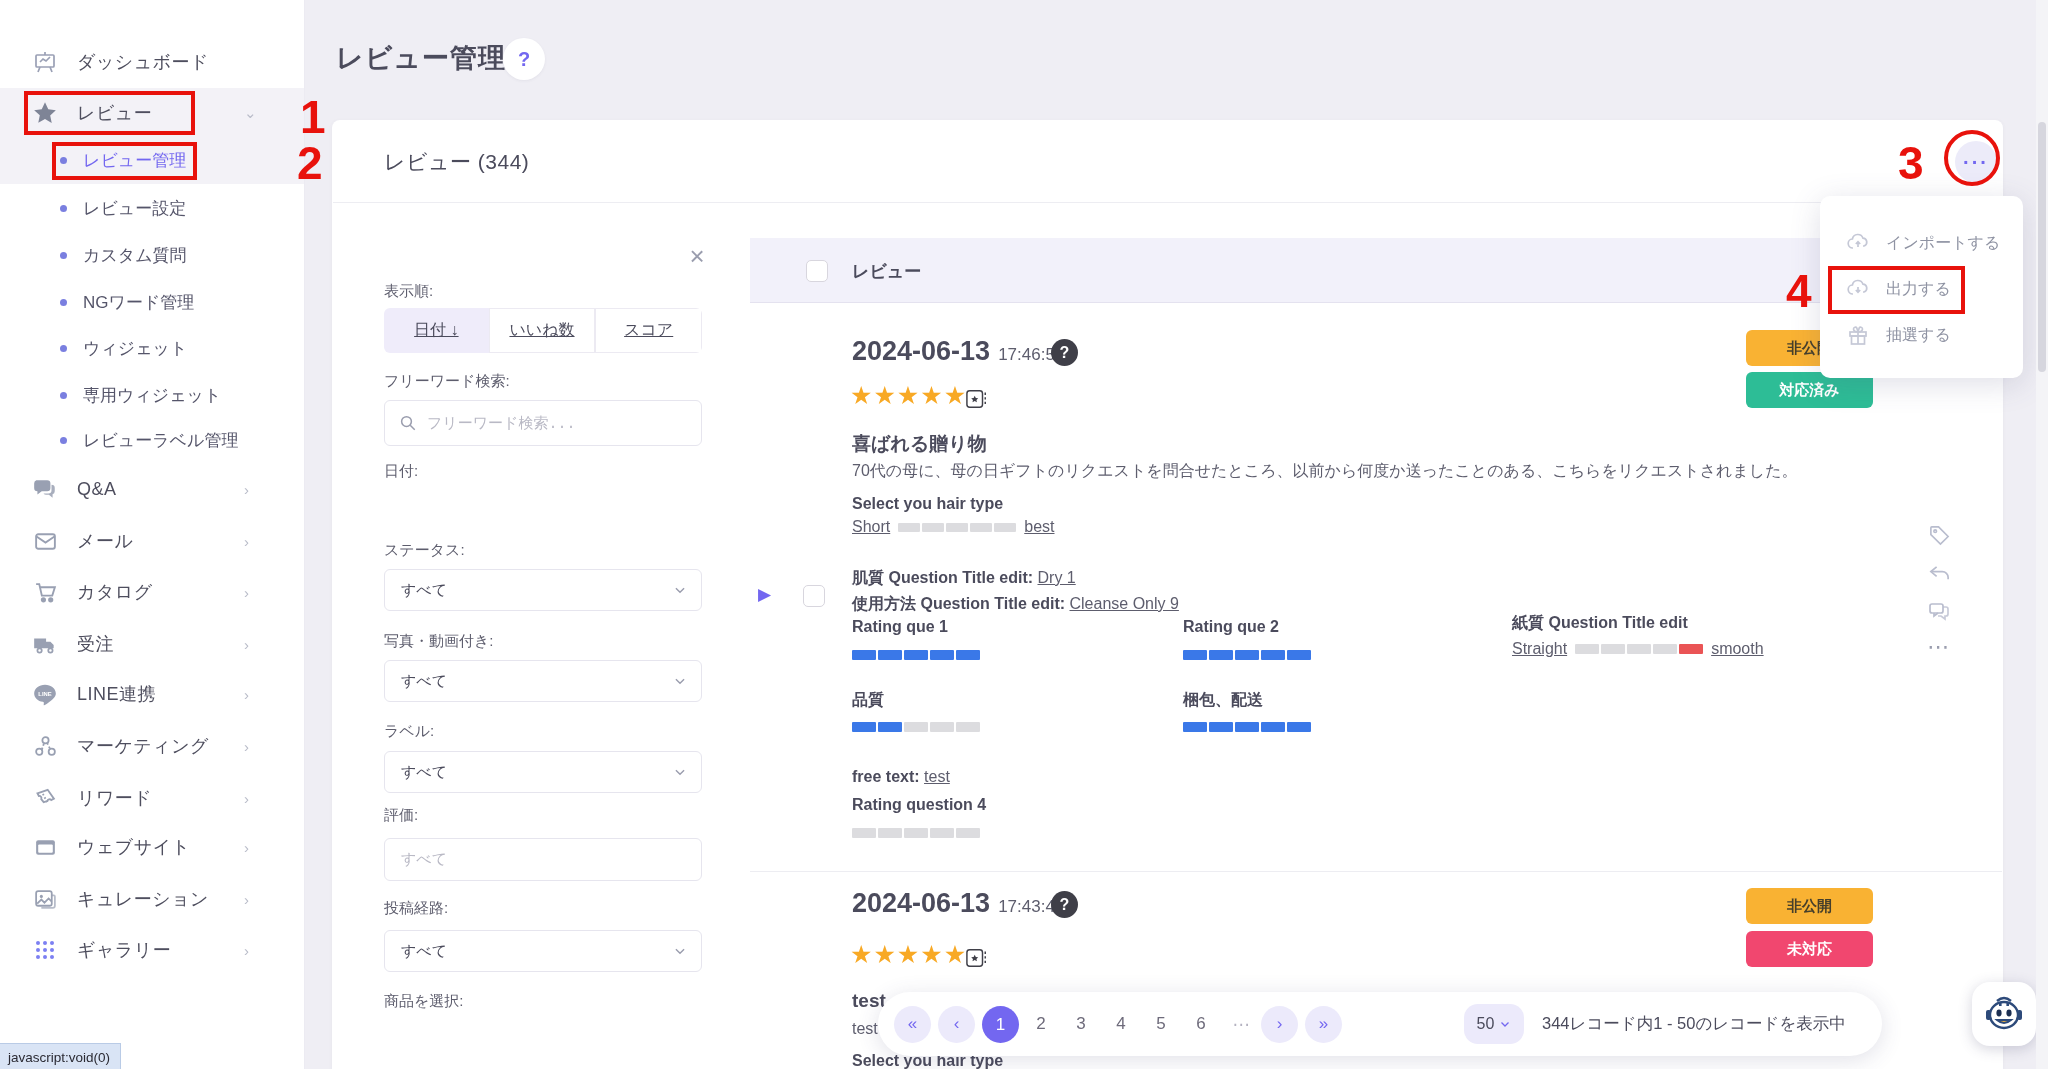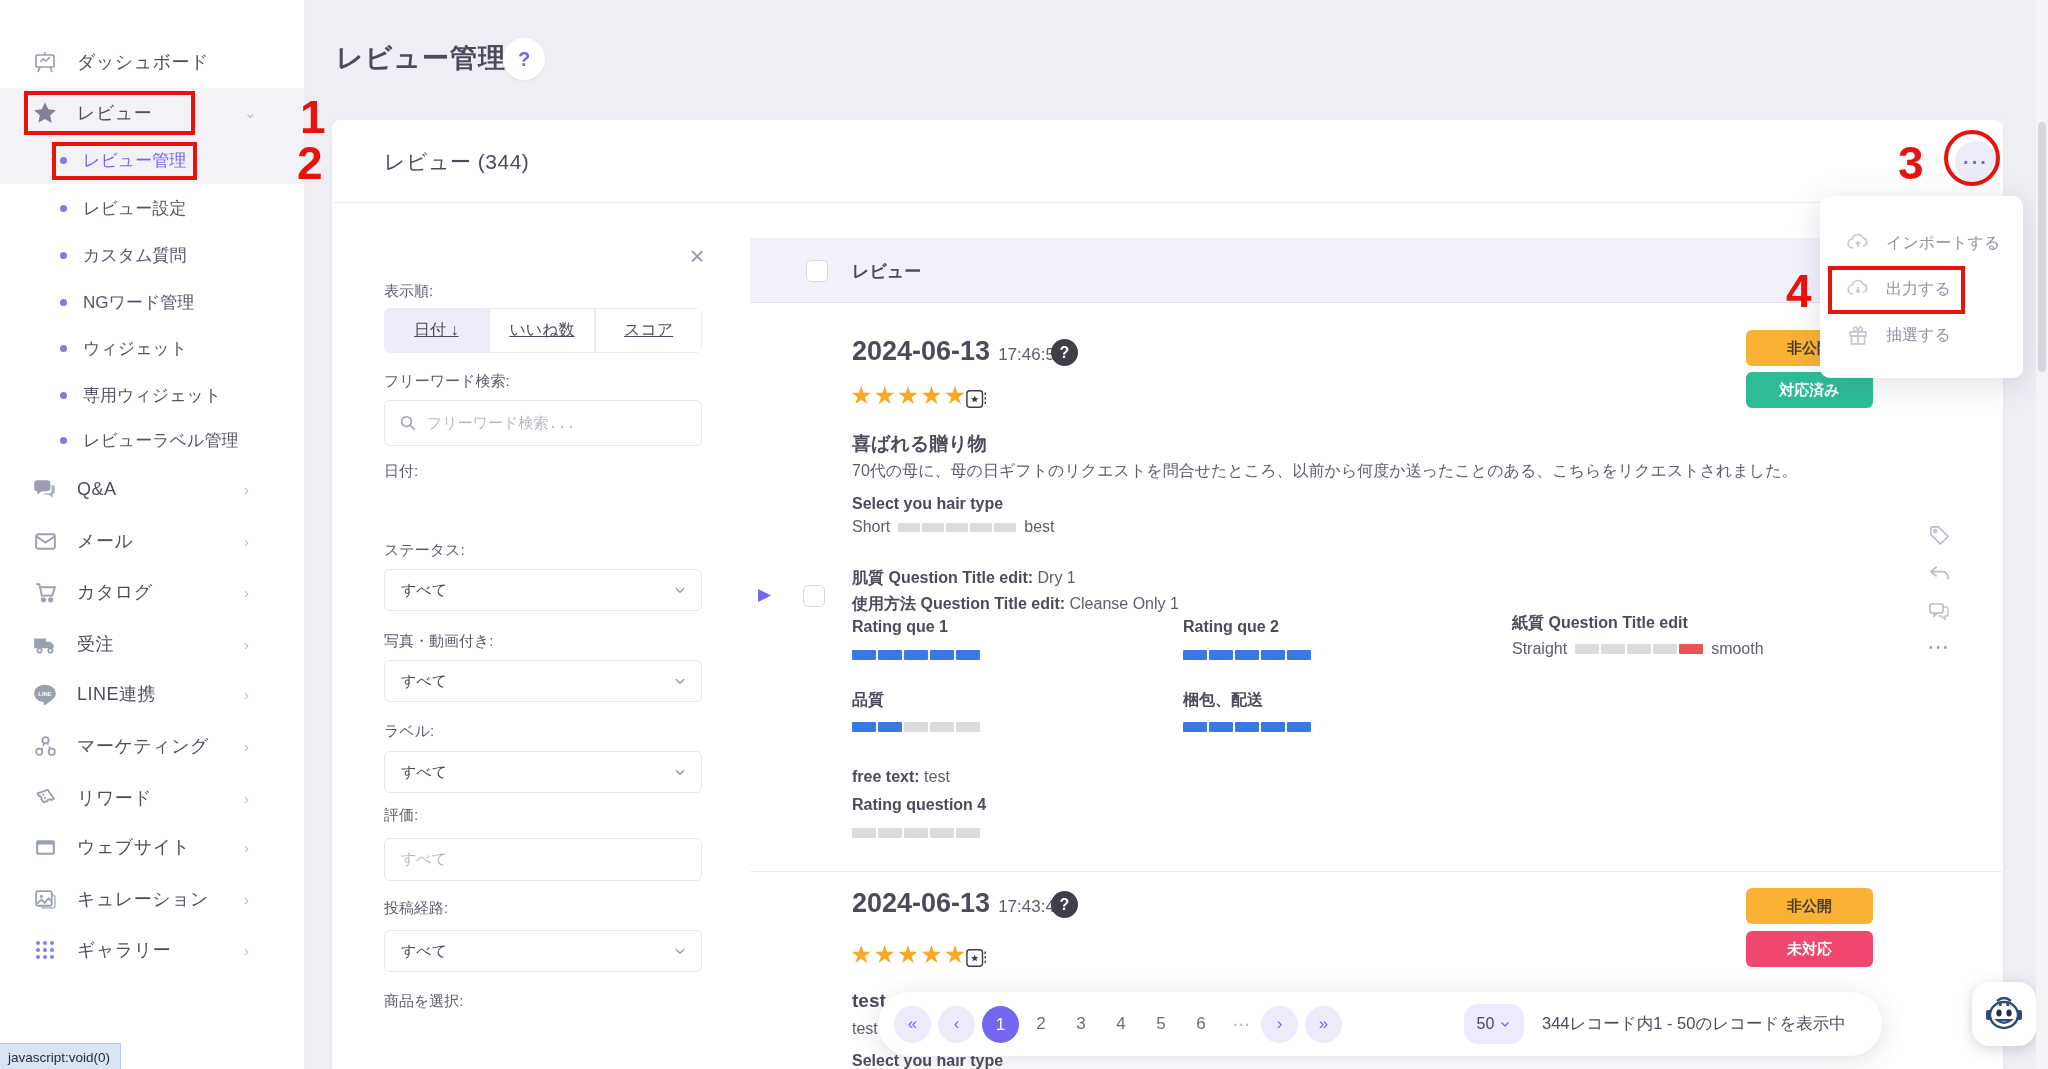--- a/index.html
+++ b/index.html
@@ -43,21 +43,21 @@
   .list-header { position:absolute; left:750px; top:238px; width:1252px; height:65px; background:#f2f1fa; border-bottom:1px solid #e4e2ef; }
   .checkbox { position:absolute; width:22px; height:22px; background:#fff; border:1.5px solid #d8d6de; border-radius:5px; cursor:pointer; }
   .list-header-label { position:absolute; left:852px; top:260px; font-size:17px; font-weight:bold; color:#4b4b5c; }
   .rdate { font-size:27px; font-weight:600; color:#4b4b5c; }
   .rtime { font-size:17px; color:#5d5d6d; margin-left:8px; }
   .qmark { position:absolute; width:27px; height:27px; border-radius:50%; background:#3f3f48; color:#fff; font-size:16px; font-weight:bold; display:flex; align-items:center; justify-content:center; cursor:pointer; }
   .stars { font-size:25px; color:#f8a925; letter-spacing:1px; }
   .rtitle { font-size:19px; font-weight:bold; color:#4b4b5c; }
   .rbody { font-size:16px; color:#5d5d6d; }
   .blabel { font-size:16px; font-weight:bold; color:#4b4b5c; }
-  .bval { font-size:16px; color:#5d5d6d; font-weight:normal; }
+  .bval { font-size:16px; color:#5d5d6d; font-weight:normal;text-decoration:underline; }
   .bar { display:flex; gap:2px; }
   .bar span { width:24px; height:10px; border-radius:1px; }
   .bar.sm span { width:22px; height:9px; }
   .badge { position:absolute; left:1746px; width:127px; height:36px; border-radius:6px; display:flex; align-items:center; justify-content:center; font-size:15px; font-weight:bold; }
   .expander { position:absolute; color:#7367f0; font-size:17px; cursor:pointer; }
   .row-divider { position:absolute; left:750px; top:871px; width:1252px; height:1px; background:#ededf2; }
   .side-ic { position:absolute; left:1926px; width:26px; height:26px; color:#b9bdce; cursor:pointer; display:flex; align-items:center; justify-content:center; }
 
   
   .menu { position:absolute; left:1820px; top:196px; width:203px; height:182px; background:#fff; border-radius:10px; box-shadow:0 6px 30px rgba(80,80,120,.18); z-index:20; }
@@ -372,21 +372,21 @@
     <span class="bval">best</span>
   </div>
 
   <span class="expander" style="left:758px; top:584px">▶</span>
   <div class="checkbox" style="left:803px; top:585px"></div>
 
   <div class="abs" style="left:852px; top:568px">
     <span class="blabel">肌質 Question Title edit:</span> <span class="bval">Dry 1</span>
   </div>
   <div class="abs" style="left:852px; top:594px">
-    <span class="blabel">使用方法 Question Title edit:</span> <span class="bval">Cleanse Only 1</span>
+    <span class="blabel">使用方法 Question Title edit:</span> <span class="bval">Cleanse Only 9</span>
   </div>
 
   <div class="abs blabel" style="left:852px; top:618px">Rating que 1</div>
   <div class="abs blabel" style="left:1183px; top:618px">Rating que 2</div>
   <div class="abs blabel" style="left:1512px; top:613px">紙質 Question Title edit</div>
 
   <div class="abs bar" style="left:852px; top:650px">
       <span style="background: rgb(58, 120, 232);"></span>
       <span style="background: rgb(58, 120, 232);"></span>
       <span style="background: rgb(58, 120, 232);"></span>

